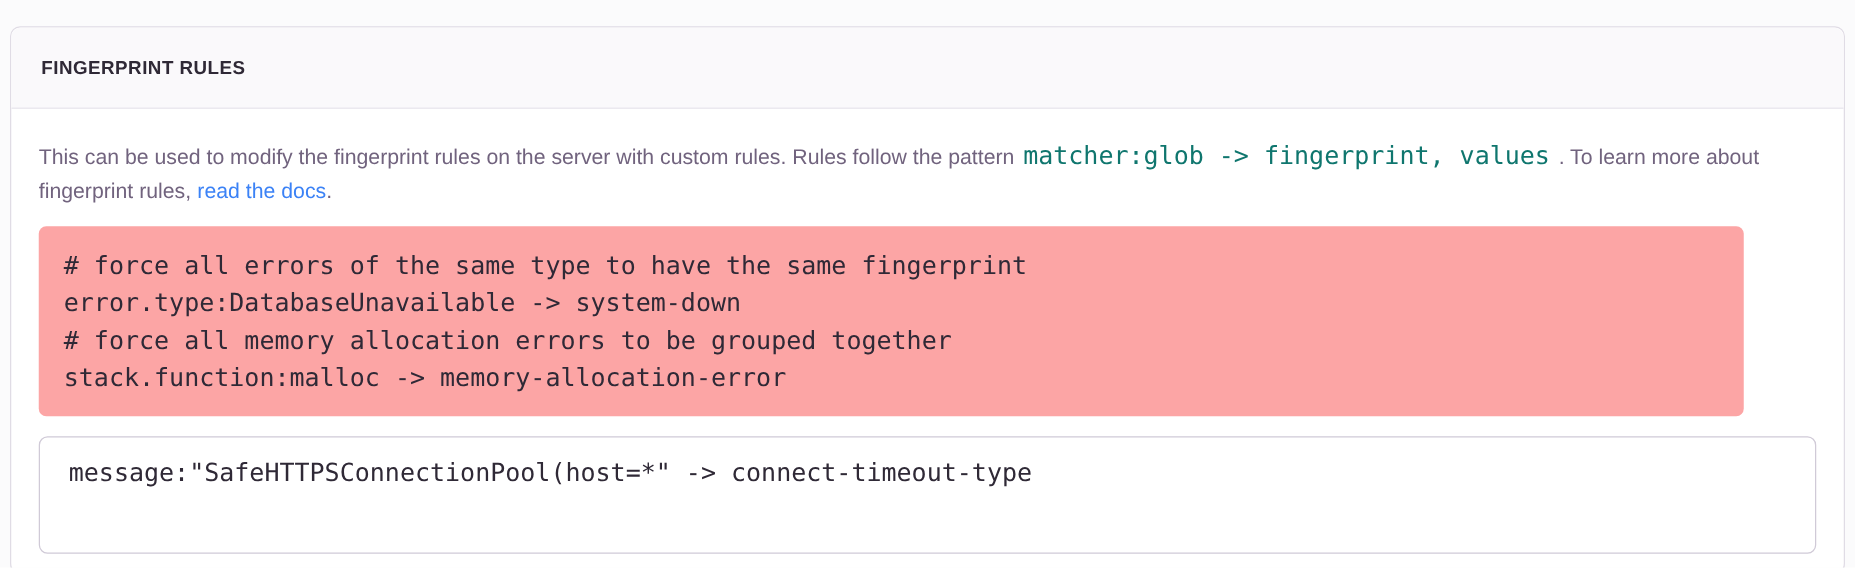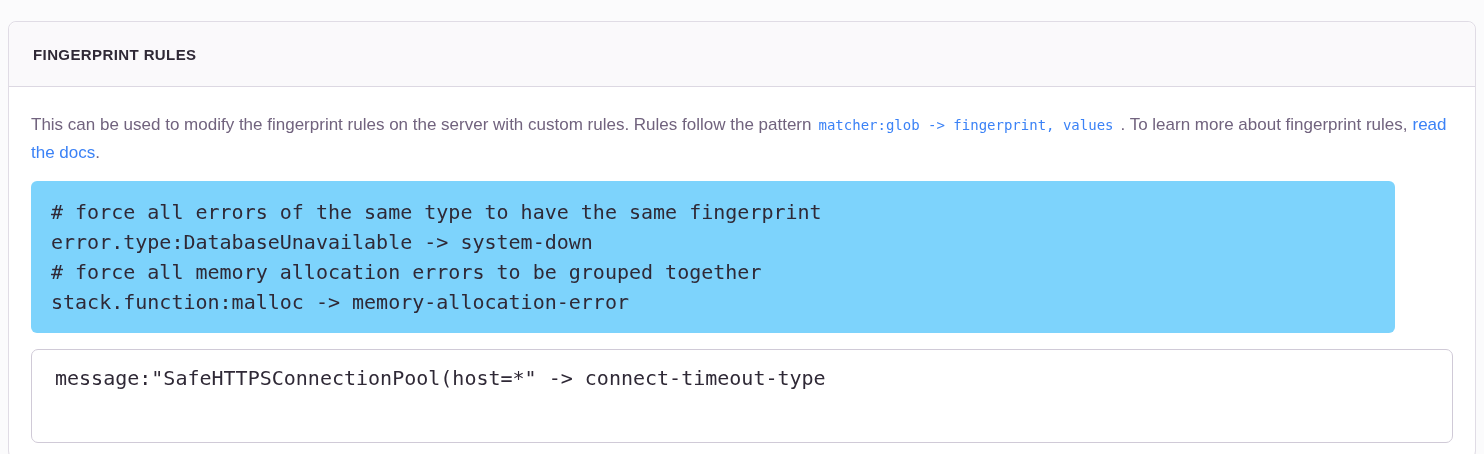--- a/index.html
+++ b/index.html
@@ -44,32 +44,32 @@
     padding: 24px 22px 22px 22px;
   }
   .description {
     font-size: 17px;
     line-height: 27px;
     color: #71637e;
     margin-bottom: 15px;
   }
   .inline-code {
     font-family: "DejaVu Sans Mono", monospace;
-    font-size: 14px;
-    color: #3b82f6;
+    font-size: 20px;
+    color: #0f766e;
     margin: 0 7px;
     white-space: nowrap;
   }
   .docs-link {
     color: #3b82f6;
     text-decoration: none;
     margin-left: 5px;
   }
   .code-example {
-    background: #7dd3fc;
+    background: #fca5a5;
     border-radius: 6px;
     padding: 16px 20px;
     margin-right: 58px;
     margin-bottom: 16px;
     font-family: "DejaVu Sans Mono", monospace;
     font-size: 20px;
     line-height: 30px;
     color: #2f2936;
     white-space: pre;
     overflow: hidden;

